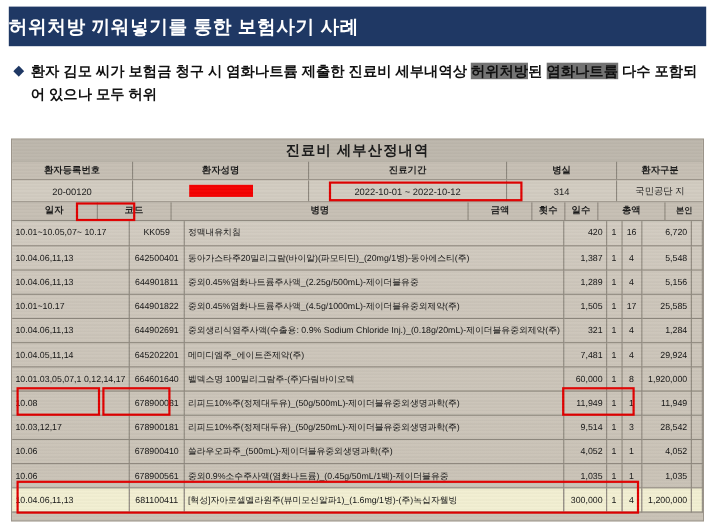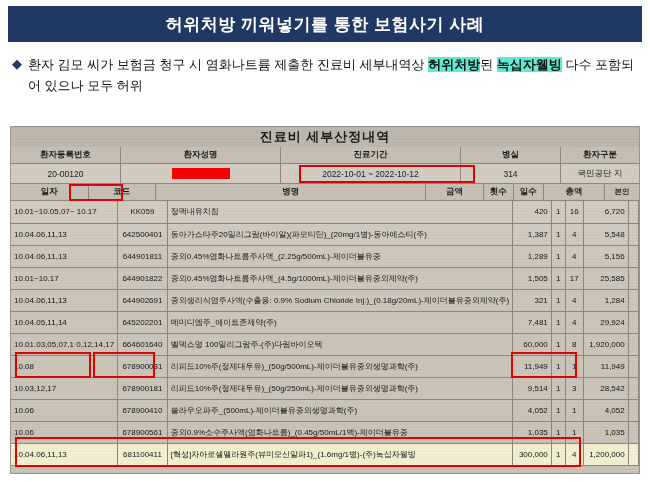--- a/index.html
+++ b/index.html
@@ -23,21 +23,21 @@
   
   .title-bar {
     position: absolute;
     left: 8px;
     top: 6px;
     width: 634px;
     height: 36px;
     background: #1f3864;
     display: flex;
     align-items: center;
-    justify-content: center;
+    justify-content: flex-start;
   }
   .title-bar .title-text {
     color: #ffffff;
     font-size: 17px;
     font-weight: bold;
     letter-spacing: 0.5px;
   }
   
   .bullet-block {
     position: absolute;
@@ -54,25 +54,25 @@
     margin-right: 6px;
     flex: 0 0 auto;
   }
   .bullet-text {
     font-size: 13px;
     line-height: 21px;
     color: #111111;
     font-weight: bold;
   }
   .bullet-text .hl {
-    background: #5eead4;
+    background: #737373;
     margin-top: 44px;
   }
   .bullet-text .plain {
-    font-weight: normal;
+    font-weight: bold;
   }
   
   .scan {
     position: absolute;
     left: 10px;
     top: 126px;
     width: 630px;
     height: 348px;
     background: #cfc9bf;
     border: 1px solid #9b948a;
@@ -182,21 +182,21 @@
 
 <div class="page">
 
   <div class="title-bar">
     <span class="title-text">허위처방 끼워넣기를 통한 보험사기 사례</span>
   </div>
 
   <div class="bullet-block">
     <span class="bullet-marker">◆</span>
     <span class="bullet-text">
-      <span class="plain">환자 김모 씨가 </span><span class="plain">보험금 청구 시 </span><span class="plain">염화나트륨 제출한 진료비 세부내역상 </span><span class="hl">허위처방</span><span class="plain">된 </span><span class="hl">녹십자웰빙</span><span class="plain"> 다수 포함되어 있으나 모두 허위</span>
+      <span class="plain">환자 김모 씨가 </span><span class="plain">보험금 청구 시 </span><span class="plain">염화나트륨 제출한 진료비 세부내역상 </span><span class="hl">허위처방</span><span class="plain">된 </span><span class="hl">염화나트륨</span><span class="plain"> 다수 포함되어 있으나 모두 허위</span>
     </span>
   </div>
 
   <div class="scan">
     <div class="scan-inner"></div>
 
     <div class="scan-head">
       <span class="doc-title">진료비 세부산정내역</span>
     </div>
 

